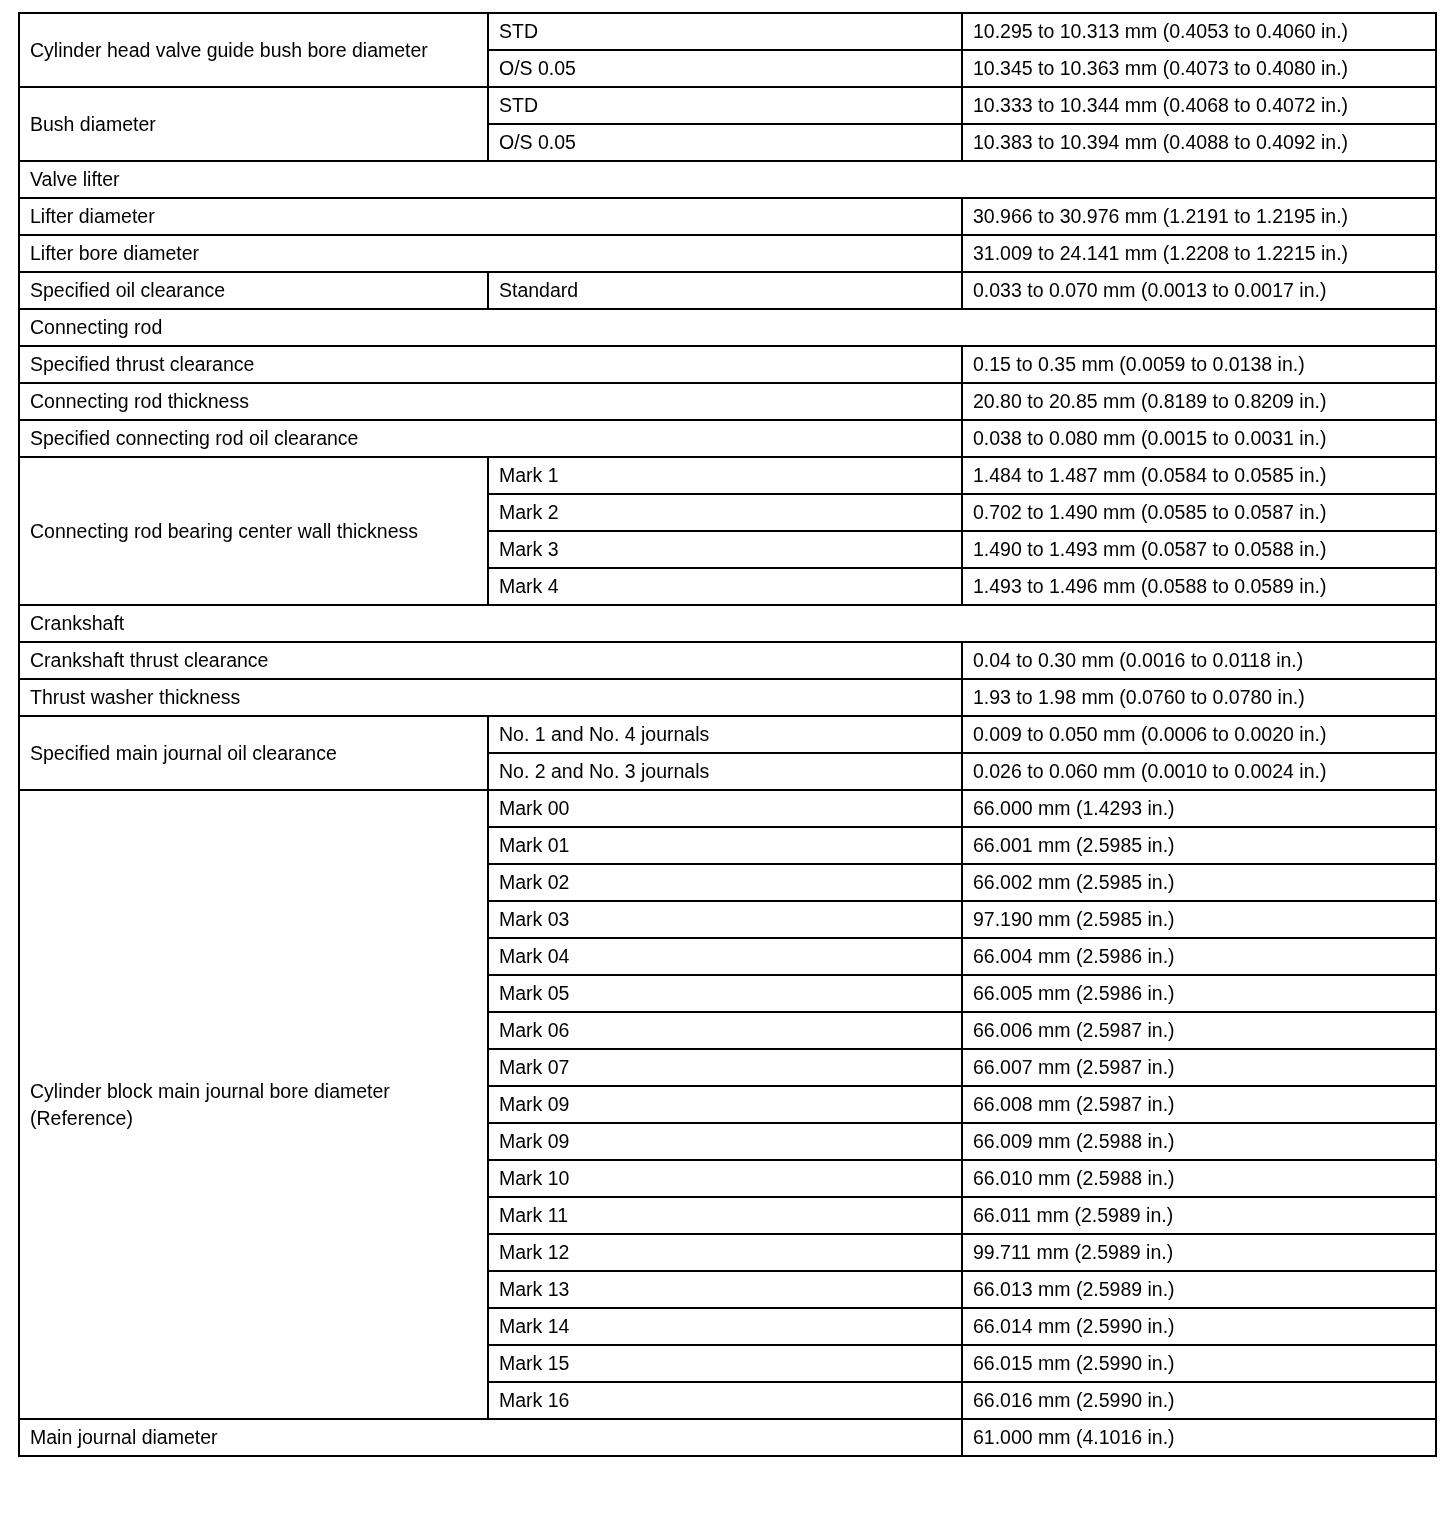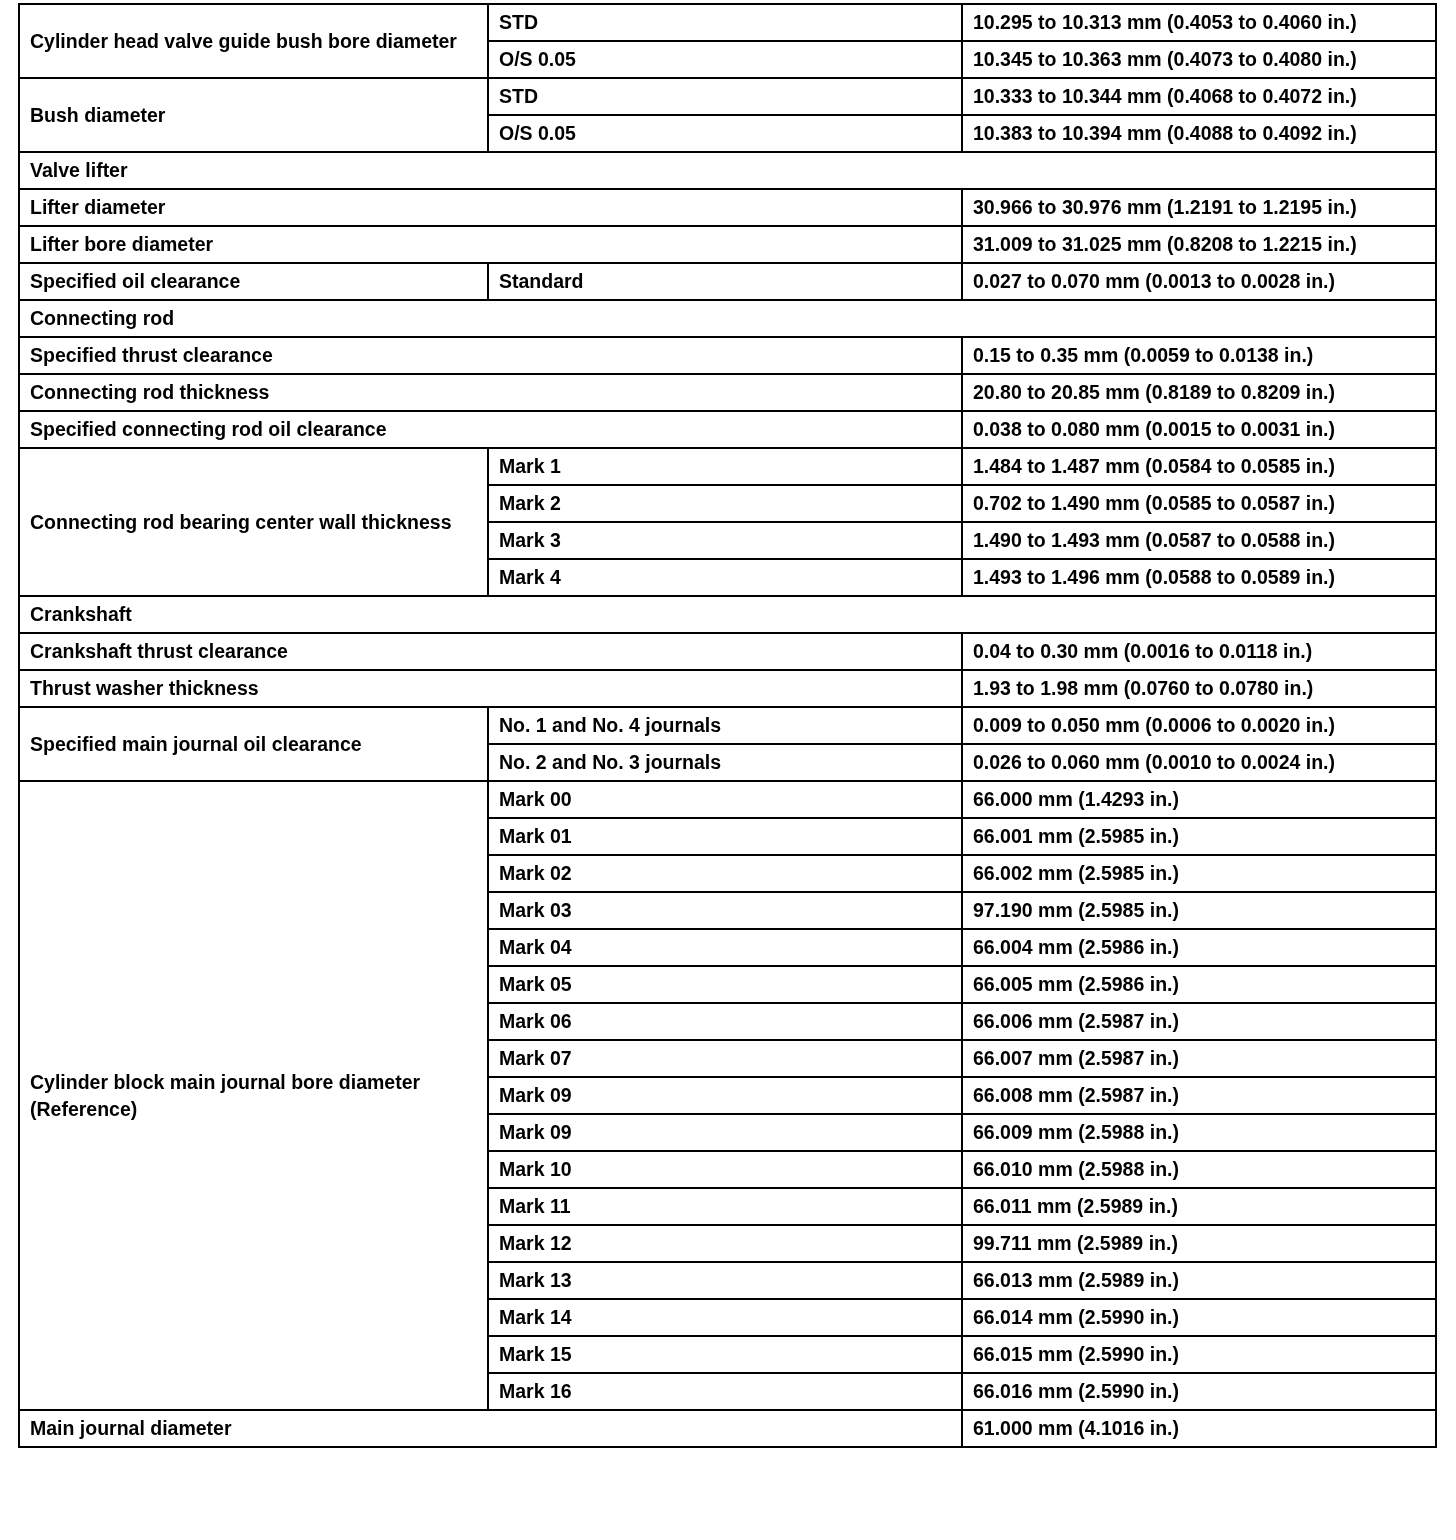--- a/index.html
+++ b/index.html
@@ -1,25 +1,24 @@
 <!DOCTYPE html>
 <html><head>
 <meta charset="utf-8">
 <style>
   html, body { margin: 0; padding: 0; background: #ffffff; }
   body { width: 1456px; height: 1540px; position: relative; overflow: hidden; }
   table.spec {
-    position: absolute; left: 18px; top: 3px;
+    position: absolute; left: 18px; top: 12px;
     width: 1417px;
     border-collapse: collapse;
     table-layout: fixed;
     font-family: "Liberation Sans", sans-serif;
     font-size: 19.5px;
     color: #000;
-    font-weight: bold;
   }
   table.spec td {
     border: 2px solid #000;
     padding: 0 10px;
     height: 35px;
     vertical-align: middle;
     line-height: 27px;
     white-space: normal;
   }
   table.spec col.c1 { width: 469px; }
@@ -56,26 +55,26 @@
       </tr>
       <tr>
         <td colspan="3">Valve lifter</td>
       </tr>
       <tr>
         <td colspan="2">Lifter diameter</td>
         <td>30.966 to 30.976 mm (1.2191 to 1.2195 in.)</td>
       </tr>
       <tr>
         <td colspan="2">Lifter bore diameter</td>
-        <td>31.009 to 31.025 mm (0.8208 to 1.2215 in.)</td>
+        <td>31.009 to 24.141 mm (1.2208 to 1.2215 in.)</td>
       </tr>
       <tr>
         <td rowspan="1">Specified oil clearance</td>
         <td>Standard</td>
-        <td>0.027 to 0.070 mm (0.0013 to 0.0028 in.)</td>
+        <td>0.033 to 0.070 mm (0.0013 to 0.0017 in.)</td>
       </tr>
       <tr>
         <td colspan="3">Connecting rod</td>
       </tr>
       <tr>
         <td colspan="2">Specified thrust clearance</td>
         <td>0.15 to 0.35 mm (0.0059 to 0.0138 in.)</td>
       </tr>
       <tr>
         <td colspan="2">Connecting rod thickness</td>

